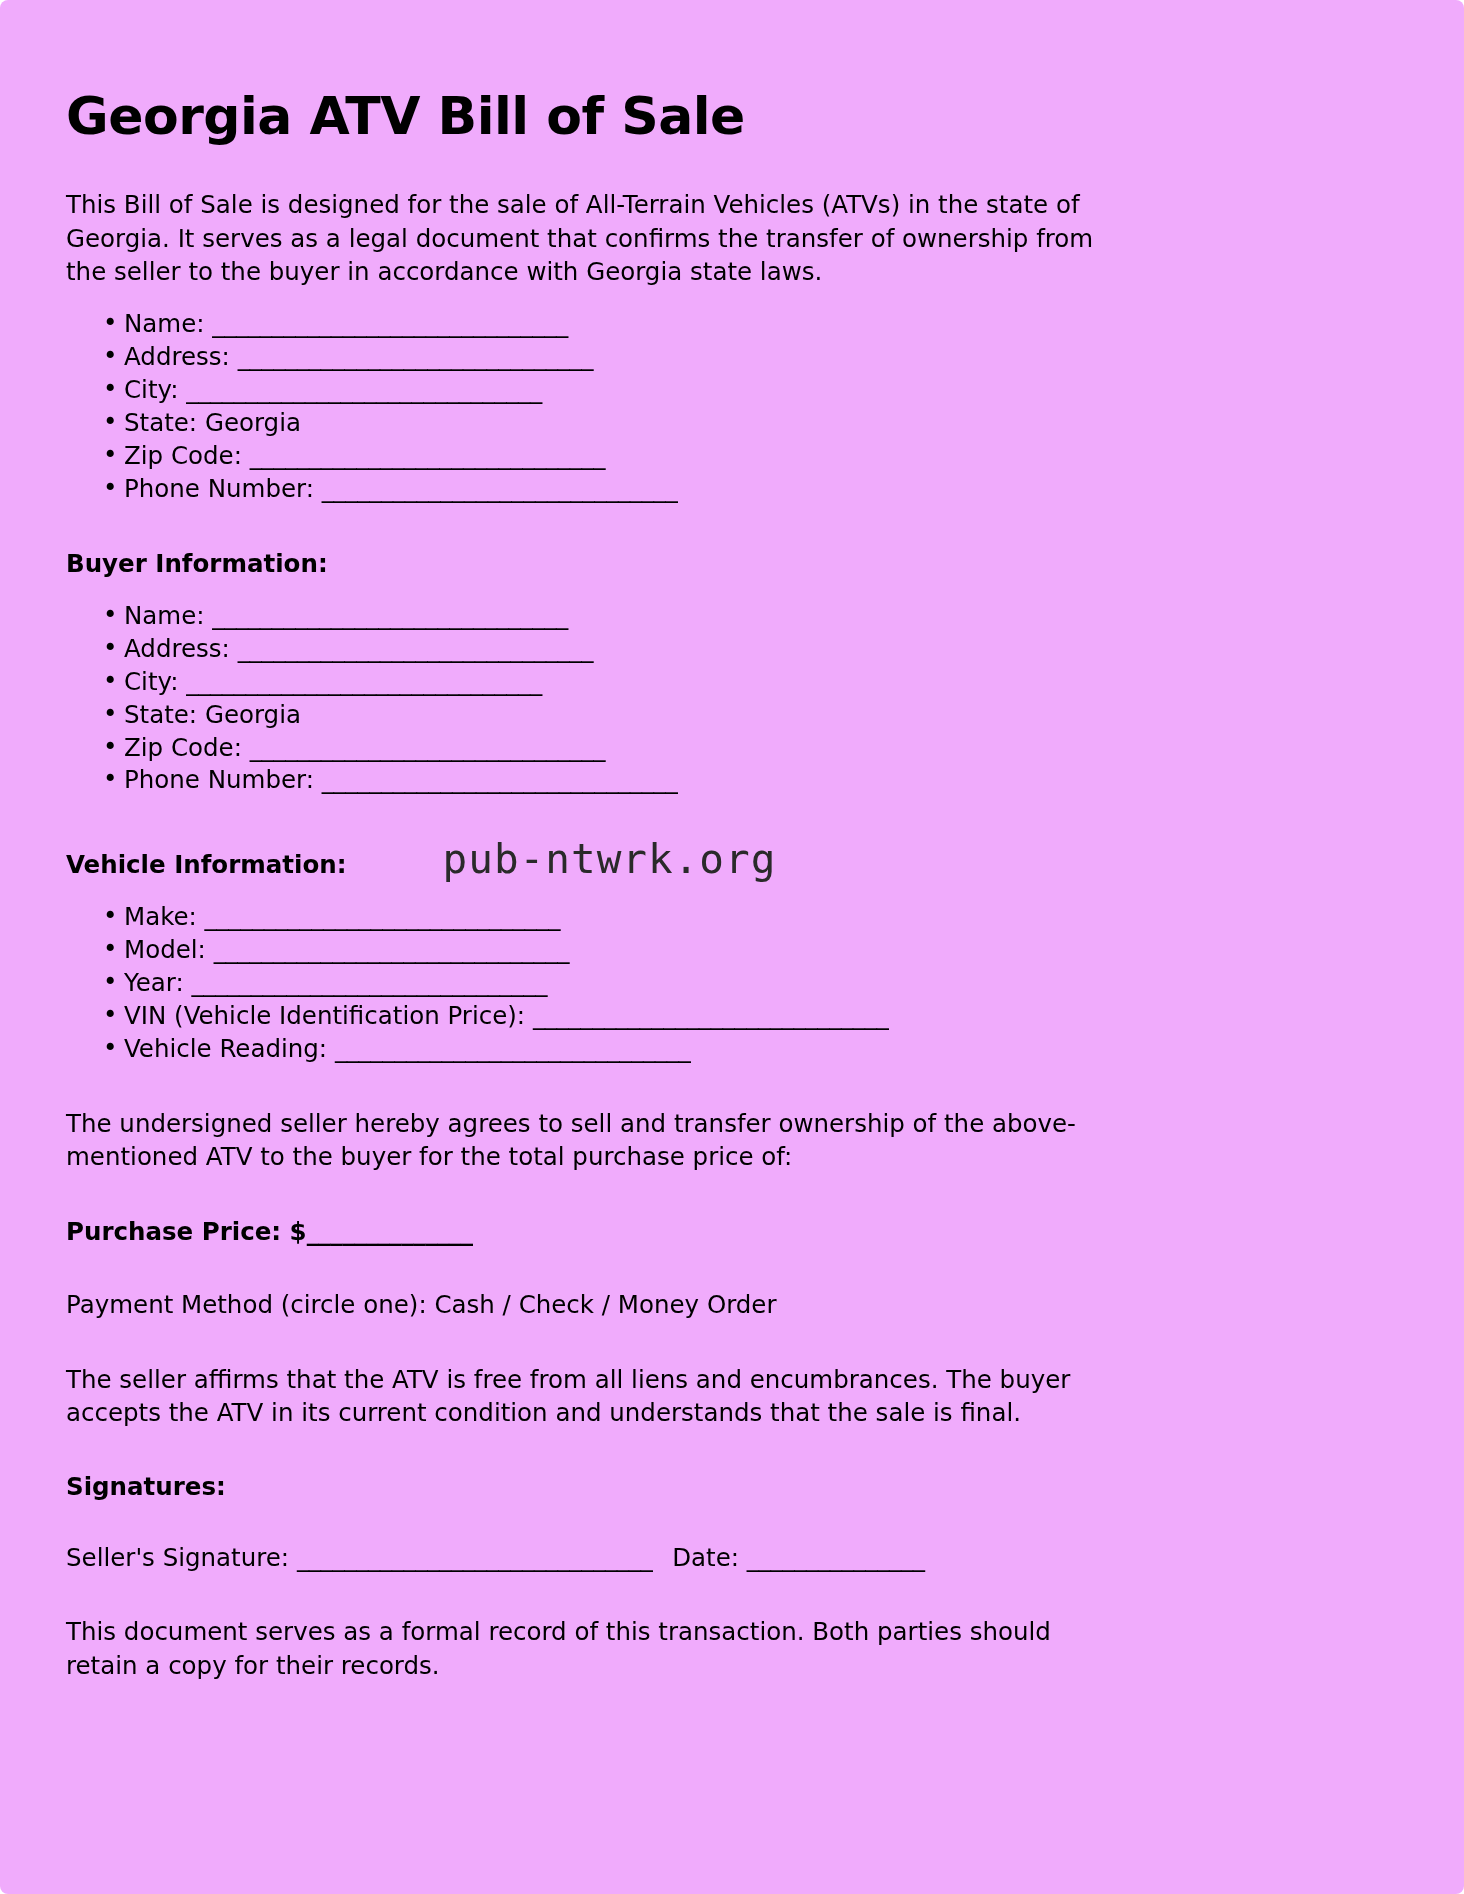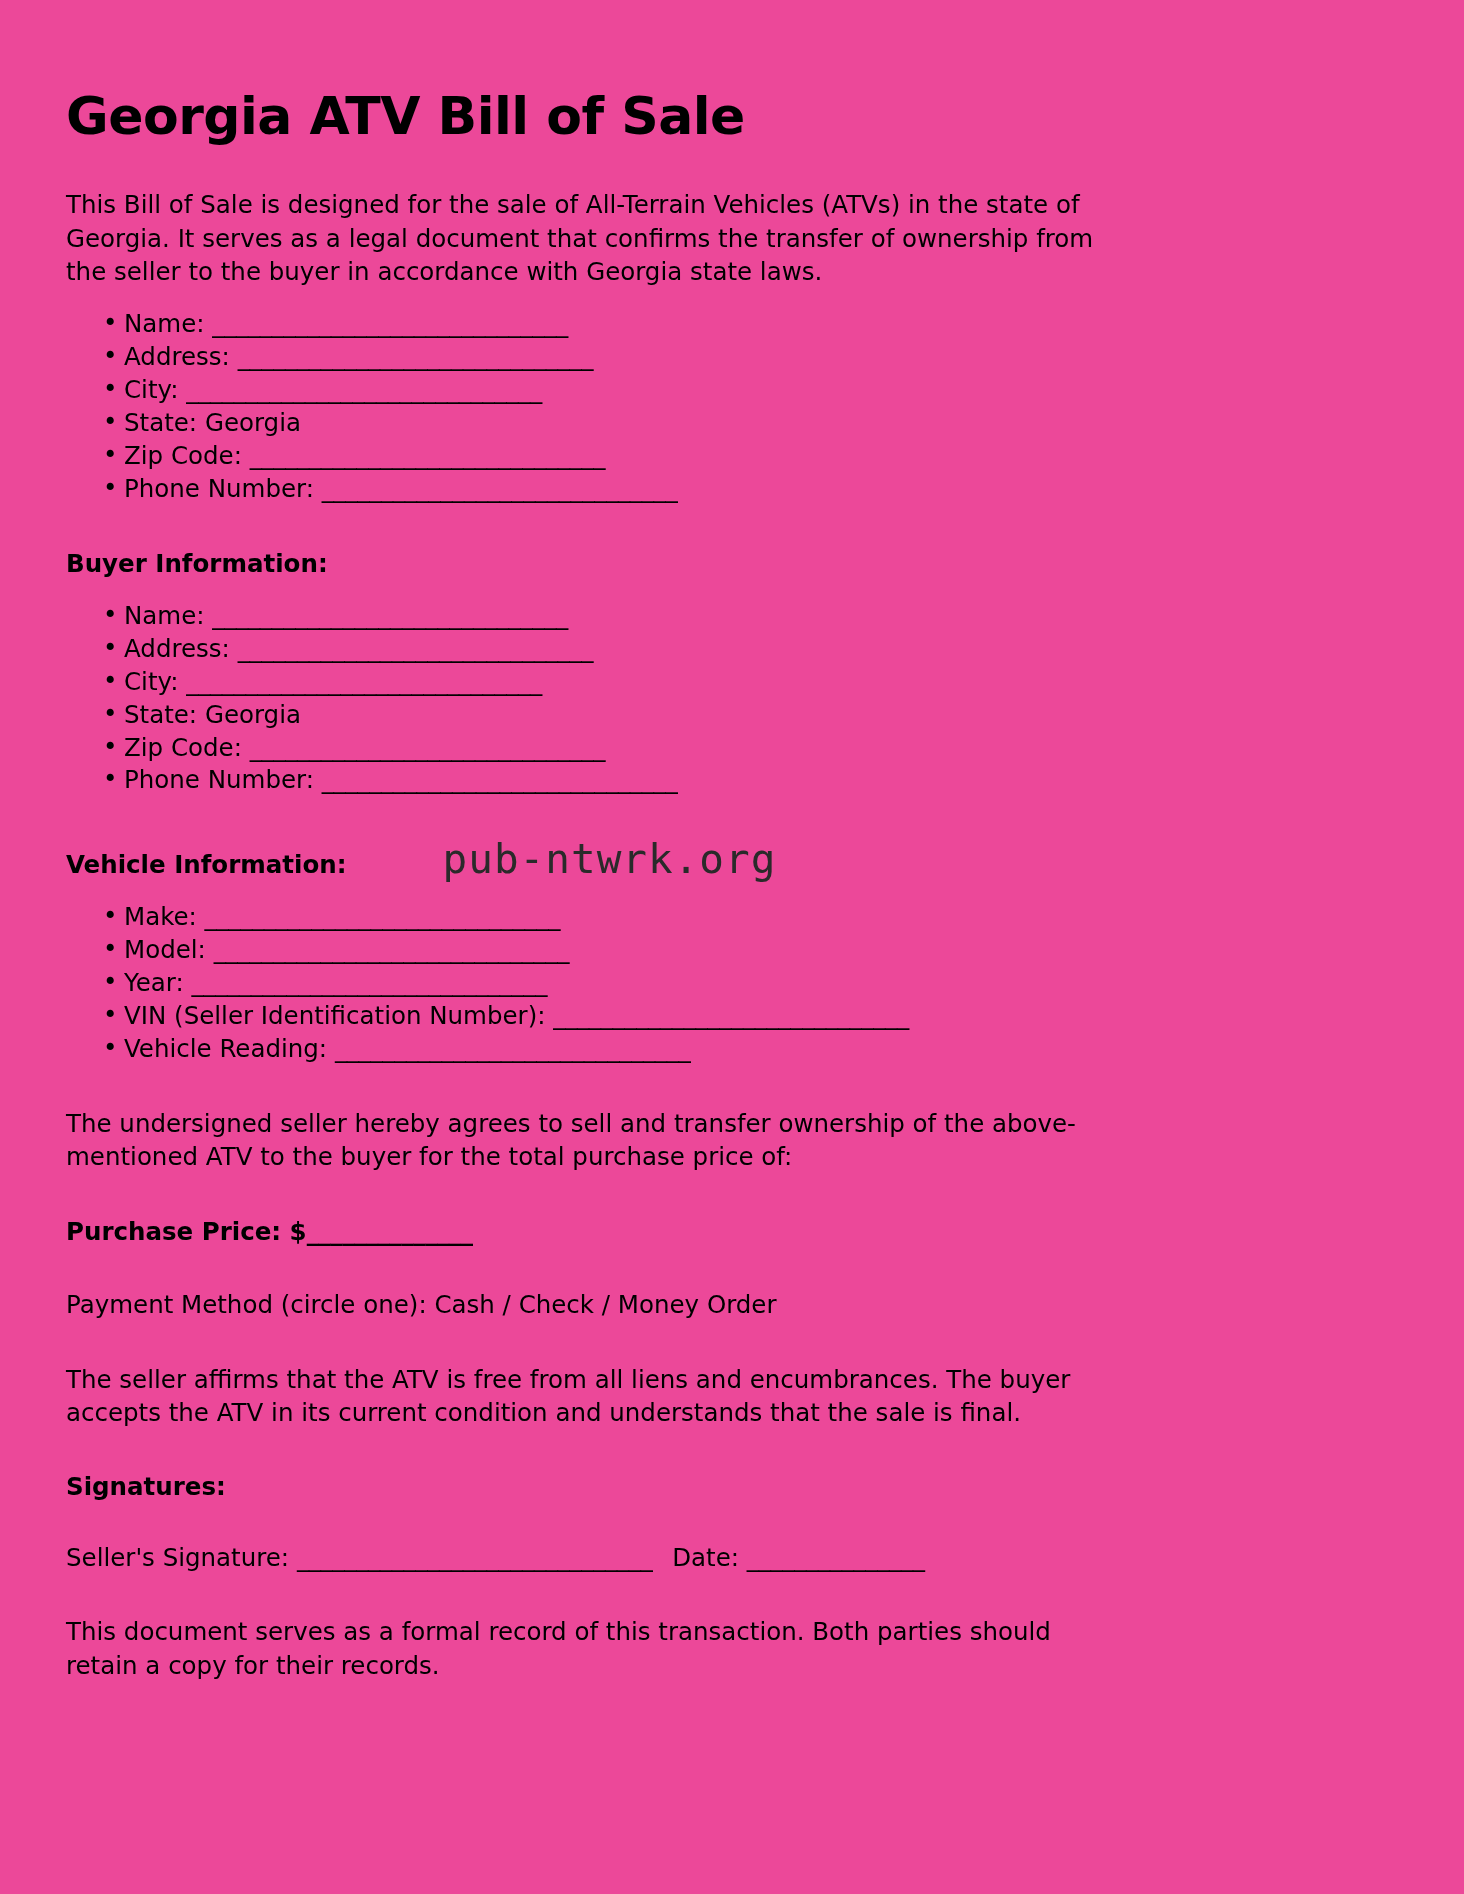--- a/index.html
+++ b/index.html
@@ -5,26 +5,27 @@
 <style>
   html, body {
     margin: 0;
     padding: 0;
     background: #ffffff;
   }
   .page {
     position: relative;
     width: 1464px;
     height: 1894px;
-    background: #ec4899;
+    background: #f0abfc;
     box-sizing: border-box;
     padding: 78px 330px 0 66px;
     font-family: "DejaVu Sans", "Liberation Sans", sans-serif;
     color: #000000;
     overflow: hidden;
+    border-radius: 8px;
   }
   .doc-title {
     font-size: 52px;
     font-weight: bold;
     letter-spacing: -0.5px;
     margin: 0 0 0 0;
     line-height: 1.18;
     padding-top: 8px;
   }
   p.para {
@@ -174,21 +175,21 @@
     </li>
     <li>
       <span>Model:</span>
       <span class="blank">______________________________</span>
     </li>
     <li>
       <span>Year:</span>
       <span class="blank">______________________________</span>
     </li>
     <li>
-      <span>VIN (Seller Identification Number):</span>
+      <span>VIN (Vehicle Identification Price):</span>
       <span class="blank">______________________________</span>
     </li>
     <li>
       <span>Vehicle Reading:</span>
       <span class="blank">______________________________</span>
     </li>
   </ul>
 
   <p class="para">The undersigned seller hereby agrees to sell and transfer ownership of the above-mentioned ATV to the buyer for the total purchase price of:</p>
 

